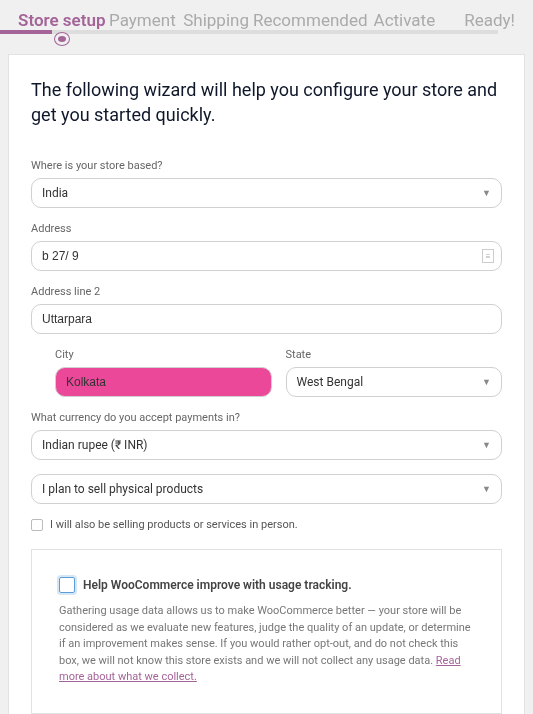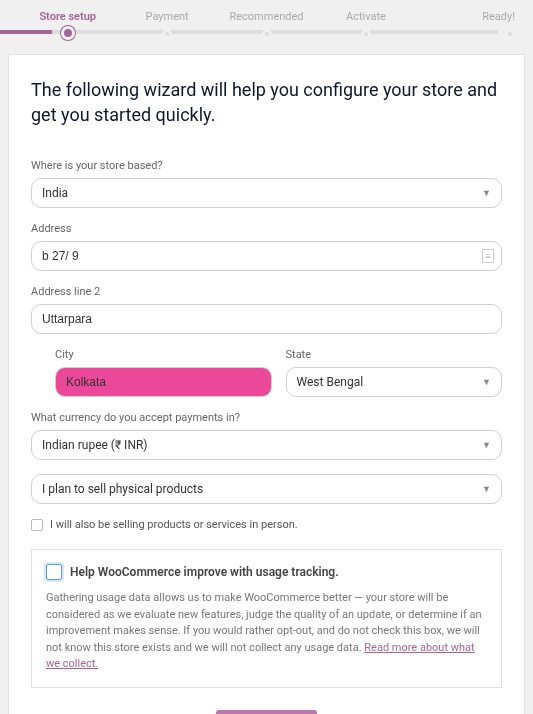--- a/index.html
+++ b/index.html
@@ -37,21 +37,21 @@
     display: flex;
     flex-direction: column;
     align-items: center;
     position: relative;
     z-index: 2;
     flex: 1;
   }
   .step:first-child { align-items: flex-start; }
   .step:last-child { align-items: flex-end; }
   .step-label {
-    font-size: 11px;
+    font-size: 17px;
     color: #aaa;
     margin-bottom: 6px;
     white-space: nowrap;
   }
   .step.active .step-label { color: #a46497; font-weight: 600; }
   .step-dot {
     width: 10px;
     height: 10px;
     border-radius: 50%;
     background: #ddd;
@@ -137,21 +137,21 @@
     margin-bottom: 18px;
   }
   .checkbox {
     width: 12px;
     height: 12px;
     border: 1px solid #bbb;
     border-radius: 2px;
   }
   .tracking-box {
     border: 1px solid #e2e2e2;
-    padding: 14px;
+    padding: 27px;
     margin-bottom: 22px;
   }
   .tracking-head {
     display: flex;
     align-items: center;
     gap: 8px;
     margin-bottom: 10px;
   }
   .big-check {
     width: 16px;
@@ -195,20 +195,24 @@
   <div class="stepper-line-active"></div>
   <div class="step active">
     <span class="step-label">Store setup</span>
     <span class="step-dot"></span>
   </div>
   <div class="step">
     <span class="step-label">Payment</span>
     <span class="step-dot"></span>
   </div>
   <div class="step">
+    <span class="step-label">Shipping</span>
+    <span class="step-dot"></span>
+  </div>
+  <div class="step">
     <span class="step-label">Recommended</span>
     <span class="step-dot"></span>
   </div>
   <div class="step">
     <span class="step-label">Activate</span>
     <span class="step-dot"></span>
   </div>
   <div class="step">
     <span class="step-label">Ready!</span>
     <span class="step-dot"></span>

